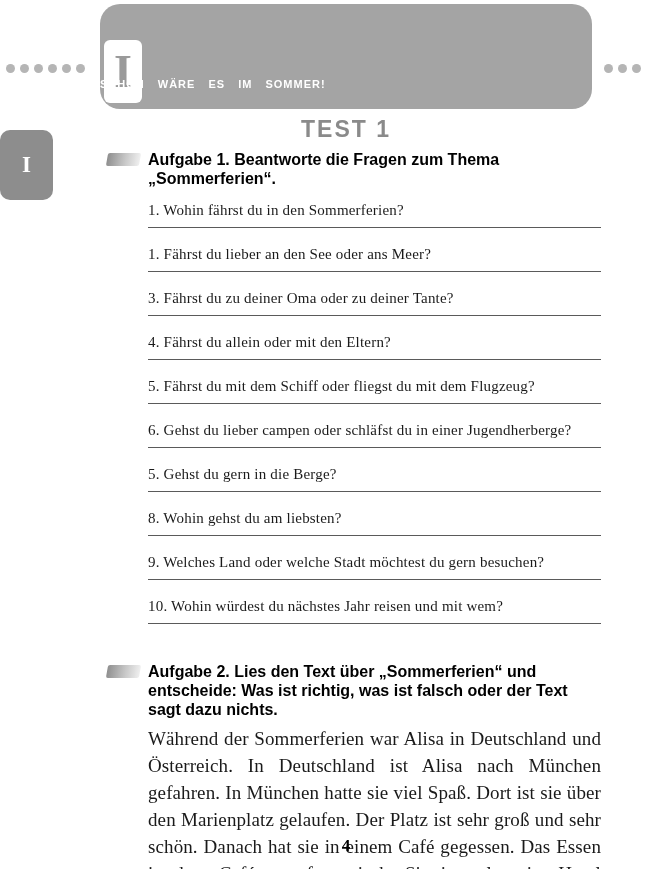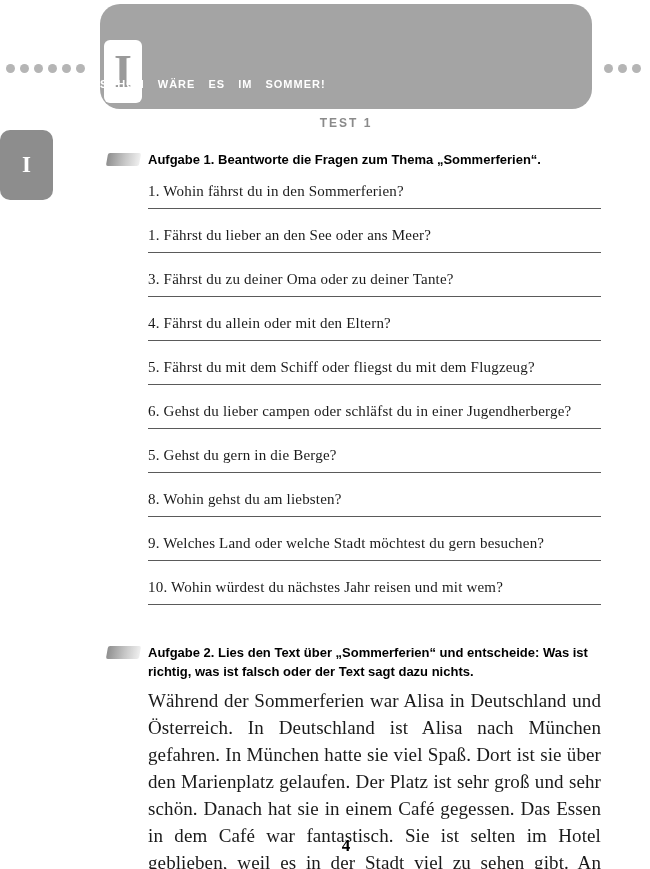--- a/index.html
+++ b/index.html
@@ -77,21 +77,21 @@
 
   
   .test-title {
     position: absolute;
     left: 100px; top: 116px;
     width: 492px;
     margin: 0;
     text-align: center;
     font-family: "Liberation Sans", sans-serif;
     font-weight: bold;
-    font-size: 12px;
+    font-size: 23px;
     letter-spacing: 2px;
     color: #8a8a8a;
   }
 
   
   .content {
     position: absolute;
     left: 100px; top: 150px;
     width: 501px;
   }
@@ -101,21 +101,21 @@
     left: -41px; top: 3px;
     width: 33px; height: 13px;
     background: linear-gradient(90deg, #8f8f8f 0%, #c7c7c7 55%, #efefef 100%);
     transform: skewX(-10deg);
     border-radius: 2px;
   }
   .task-heading {
     margin: 0;
     font-family: "Liberation Sans", sans-serif;
     font-weight: bold;
-    font-size: 13px;
+    font-size: 16px;
     line-height: 19px;
     color: #000000;
   }
 
   .questions { margin-top: 4px; }
   .question-block { margin-left: 48px; margin-top: 17px; }
   .question-block:first-child { margin-top: 13px; }
   .question {
     margin: 0;
     font-size: 15px;

